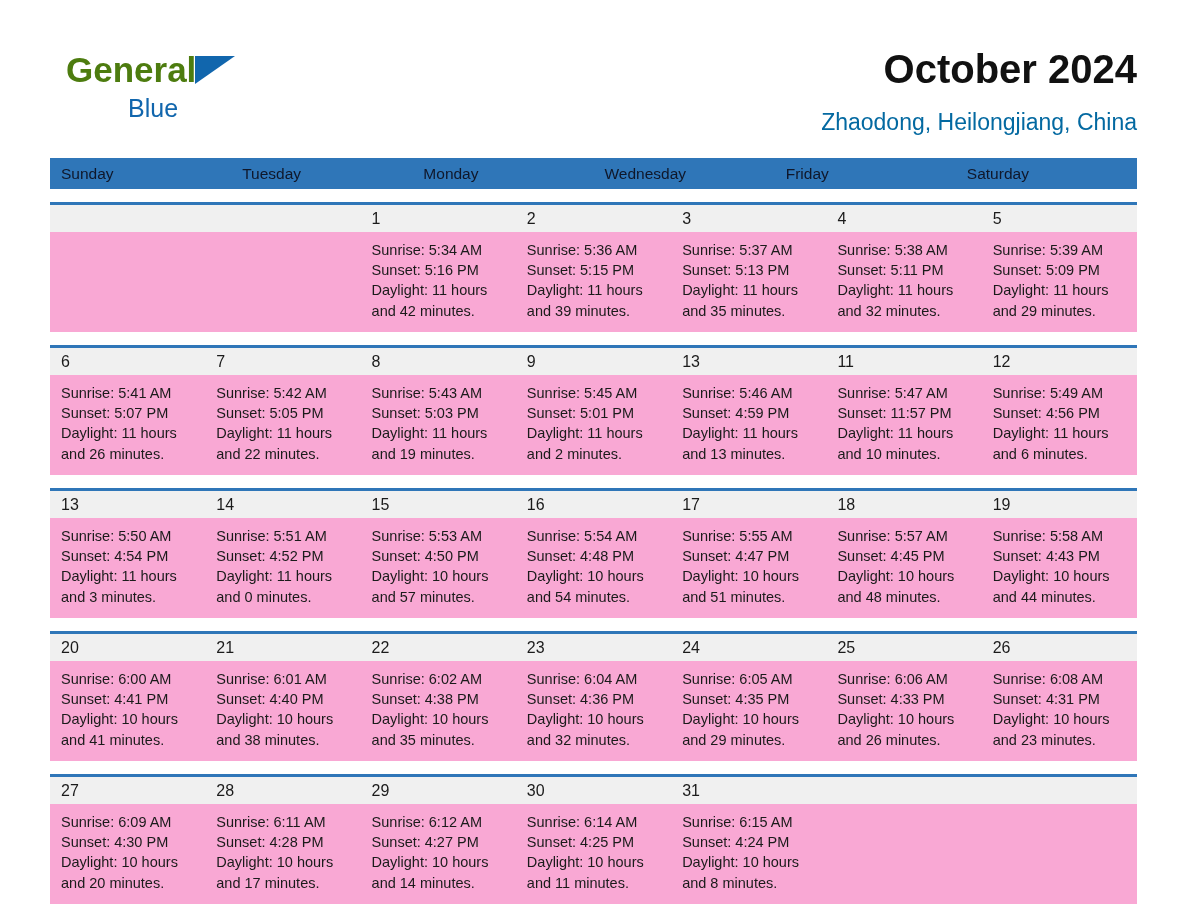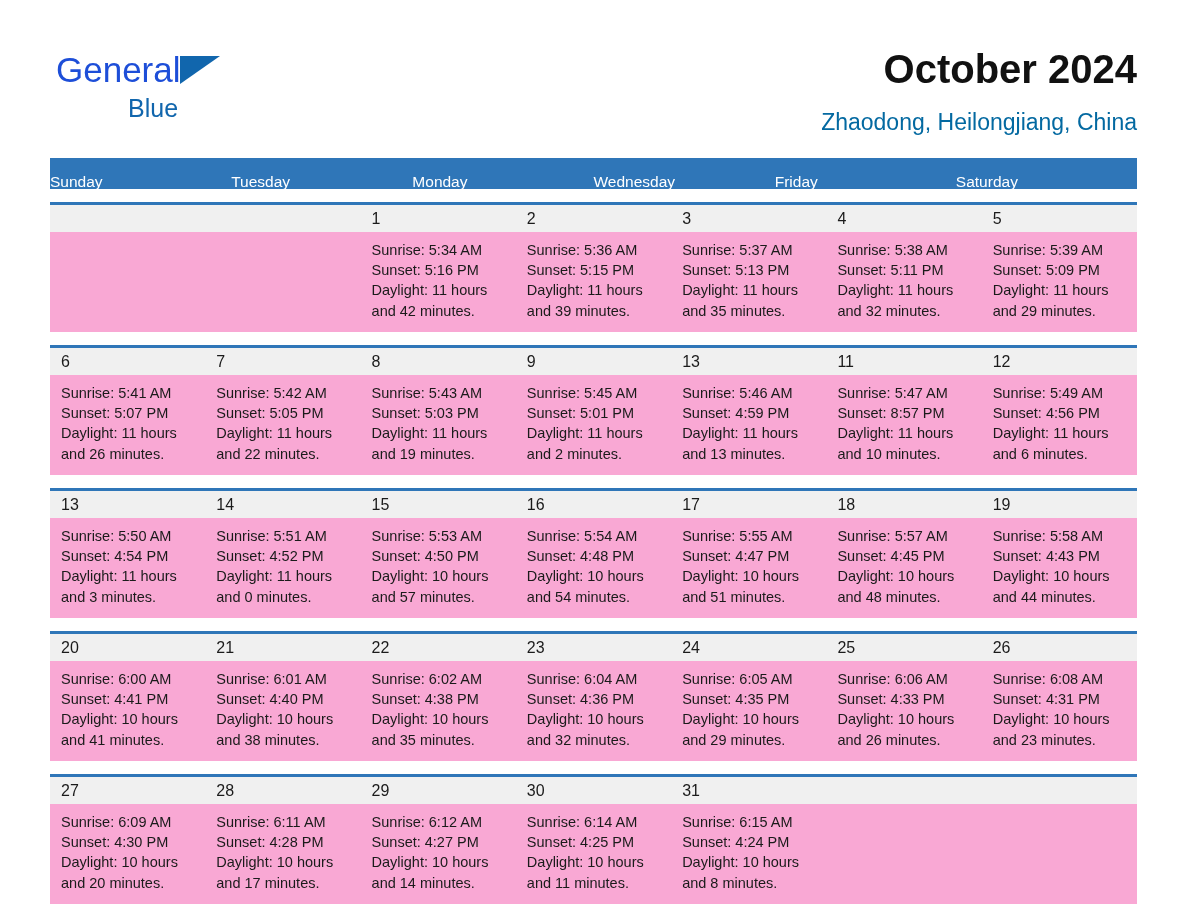--- a/index.html
+++ b/index.html
@@ -37,23 +37,24 @@
     height: 86px;
   }
   .logo-row1 {
     position: relative;
     height: 40px;
     line-height: 40px;
     white-space: nowrap;
   }
   .logo-general {
     font-size: 35px;
-    color: #1d4ed8;
+    color: #4d7c0f;
     letter-spacing: 0px;
-    font-weight: 400;
+    font-weight: 700;
+    margin-left: 10px;
   }
   .logo-tri {
     display: inline-block;
     vertical-align: -2px;
     width: 0;
     height: 0;
     margin-left: -1px;
     border-left: 40px solid #1166ad;
     border-bottom: 28px solid transparent;
   }
@@ -95,26 +96,26 @@
     top: 158px;
     width: 1087px;
   }
   .weekday-row {
     display: flex;
     background: #2f76b8;
     height: 31px;
   }
   .weekday {
     flex: 1 1 0;
-    color: #ffffff;
+    color: #0f172a;
     font-size: 15.5px;
     line-height: 31px;
+    padding-left: 11px;
     box-sizing: border-box;
     white-space: nowrap;
-    margin-top: 8px;
   }
 
   .week {
     border-top: 3px solid #2f76b8;
     margin-top: 13px;
   }
   .week:first-of-type {
     margin-top: 0;
     border-top: none;
   }
@@ -272,21 +273,21 @@
           <div class="line">and 2 minutes.</div>
         </div>
         <div class="daycell">
           <div class="line">Sunrise: 5:46 AM</div>
           <div class="line">Sunset: 4:59 PM</div>
           <div class="line">Daylight: 11 hours</div>
           <div class="line">and 13 minutes.</div>
         </div>
         <div class="daycell">
           <div class="line">Sunrise: 5:47 AM</div>
-          <div class="line">Sunset: 8:57 PM</div>
+          <div class="line">Sunset: 11:57 PM</div>
           <div class="line">Daylight: 11 hours</div>
           <div class="line">and 10 minutes.</div>
         </div>
         <div class="daycell">
           <div class="line">Sunrise: 5:49 AM</div>
           <div class="line">Sunset: 4:56 PM</div>
           <div class="line">Daylight: 11 hours</div>
           <div class="line">and 6 minutes.</div>
         </div>
       </div>

